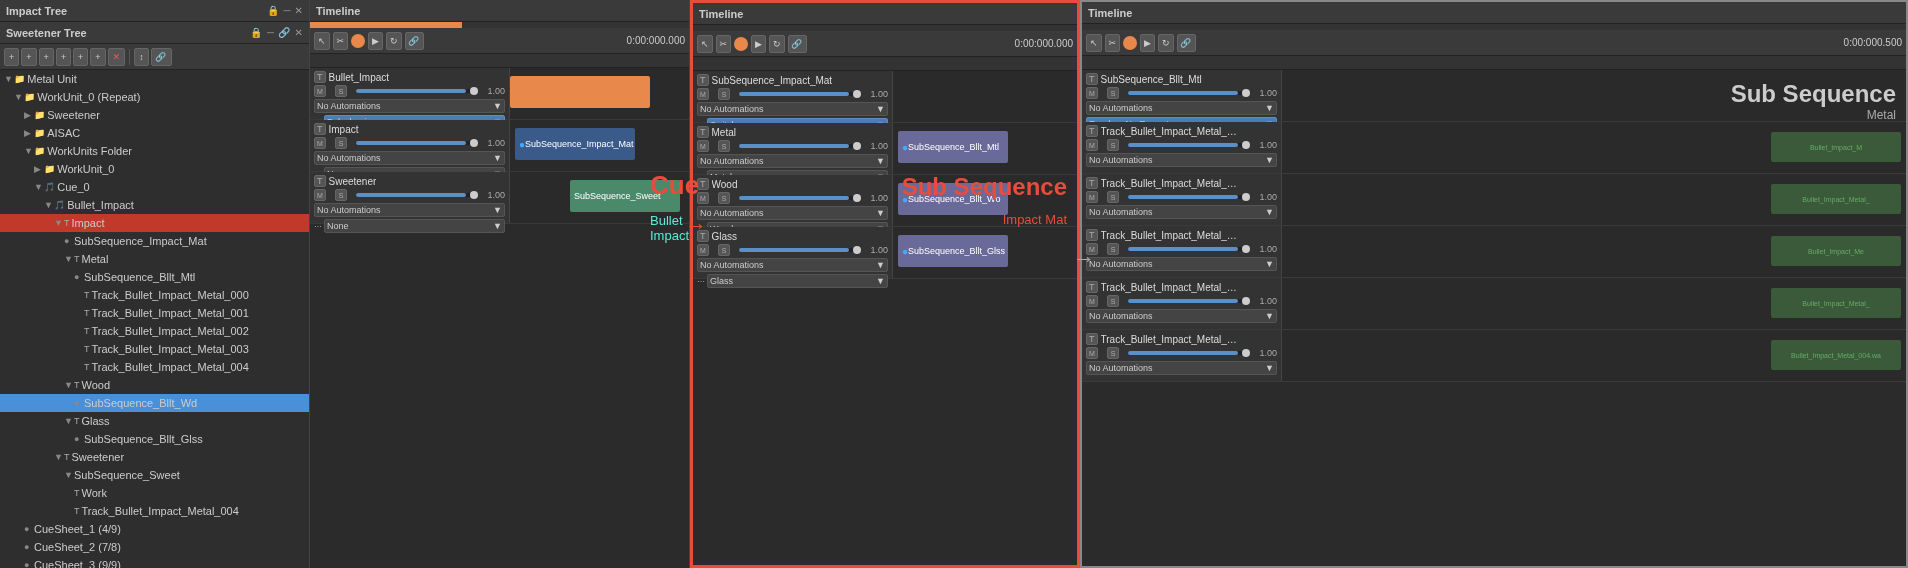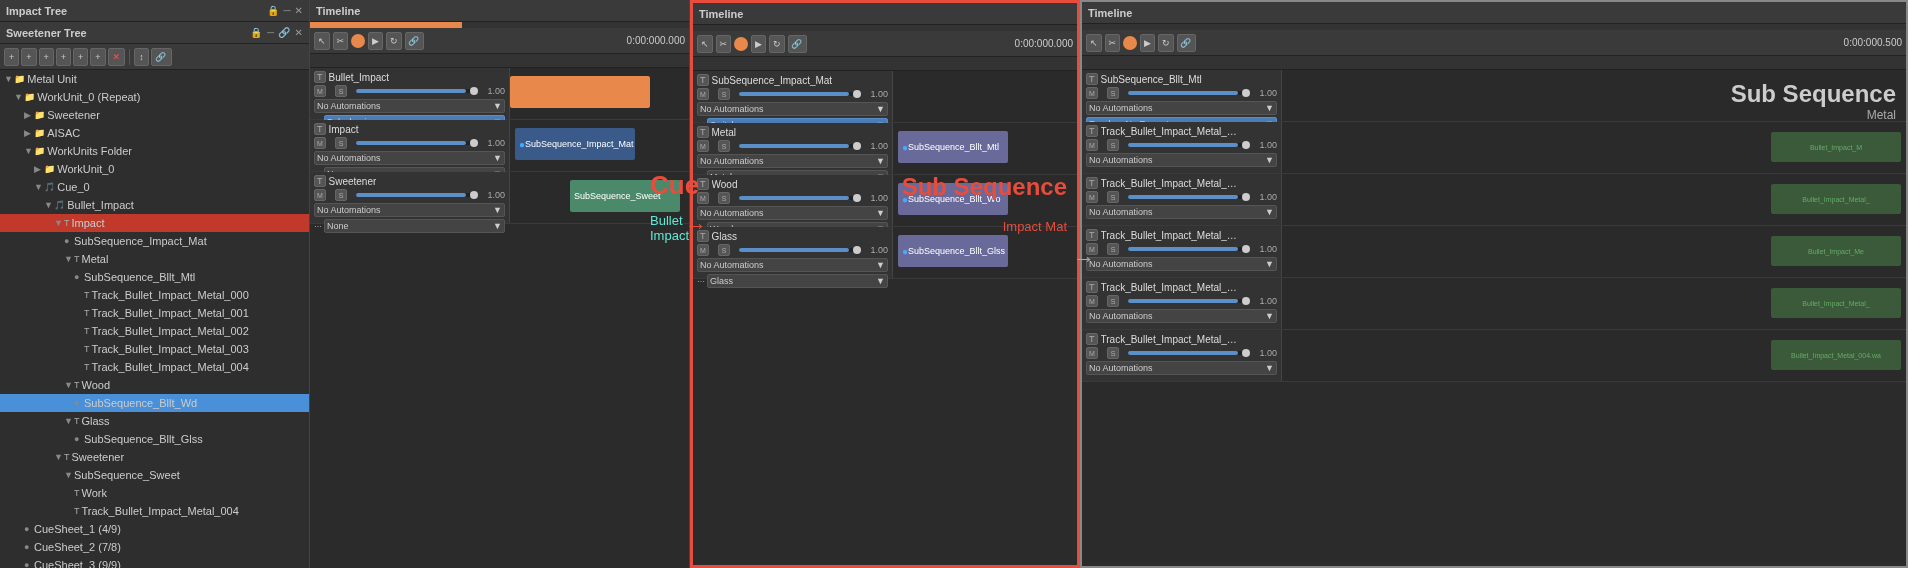--- a/index.html
+++ b/index.html
@@ -833,21 +833,21 @@
             <div class="cue-block glass">
               <span style="color:#4af;font-size:10px">● </span>
               <span>SubSequence_Bllt_Glss</span>
             </div>
           </div>
         </div>
       </div>
 
       <div style="position:absolute; top:170px; right:10px; z-index:5; pointer-events:none; text-align:right;">
         <div style="font-size:24px; font-weight:bold; color:#e74c3c;">Sub Sequence</div>
-        <div style="font-size:13px; color:#e74c3c; margin-top:18px;">Impact Mat</div>
+        <div style="font-size:13px; color:#e74c3c; margin-top:11px;">Impact Mat</div>
       </div>
 
       <div style="position:absolute; top:240px; right:-18px; z-index:10; color:#aaa; font-size:22px;">→</div>
     </div>
 
     <div class="timeline-panel panel3">
       <div class="timeline-header">
         <span class="timeline-title">Timeline</span>
       </div>
       <div class="timeline-progress">

